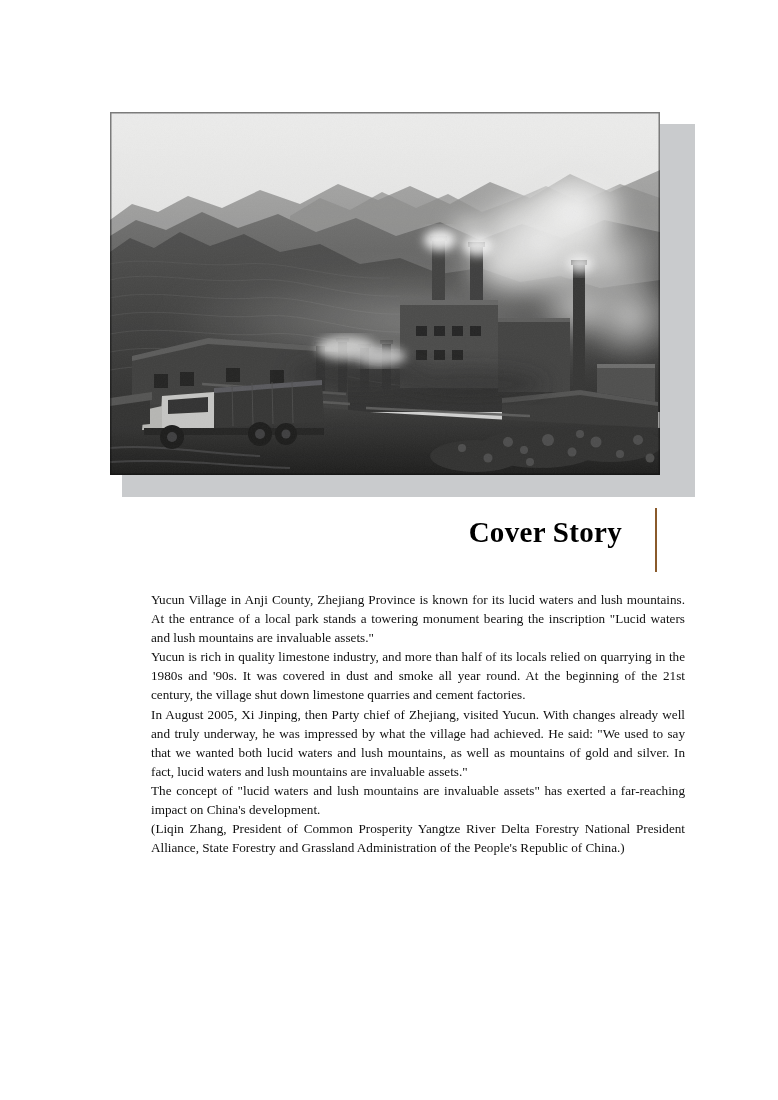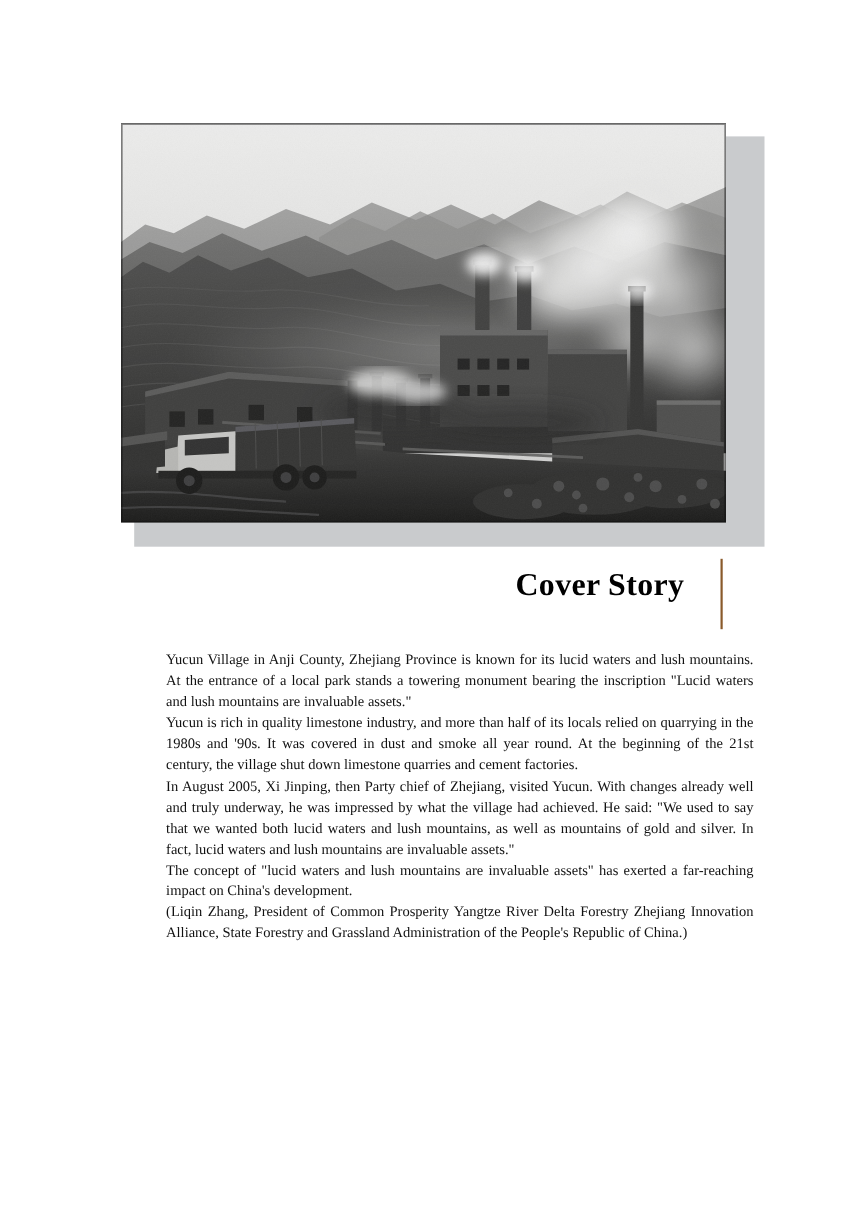--- a/index.html
+++ b/index.html
@@ -338,14 +338,14 @@
 <div id="heading-row">
   <div id="cover-story-title">Cover Story</div>
   <div id="heading-rule"></div>
 </div>
 
 <div id="article-body">
   <p class="para">Yucun Village in Anji County, Zhejiang Province is known for its lucid waters and lush mountains. At the entrance of a local park stands a towering monument bearing the inscription "Lucid waters and lush mountains are invaluable assets."</p>
   <p class="para">Yucun is rich in quality limestone industry, and more than half of its locals relied on quarrying in the 1980s and '90s. It was covered in dust and smoke all year round. At the beginning of the 21st century, the village shut down limestone quarries and cement factories.</p>
   <p class="para">In August 2005, Xi Jinping, then Party chief of Zhejiang, visited Yucun. With changes already well and truly underway, he was impressed by what the village had achieved. He said: "We used to say that we wanted both lucid waters and lush mountains, as well as mountains of gold and silver. In fact, lucid waters and lush mountains are invaluable assets."</p>
   <p class="para">The concept of "lucid waters and lush mountains are invaluable assets" has exerted a far-reaching impact on China's development.</p>
-  <p class="para">(Liqin Zhang, President of Common Prosperity Yangtze River Delta Forestry Zhejiang Innovation Alliance, State Forestry and Grassland Administration of the People's Republic of China.)</p>
+  <p class="para">(Liqin Zhang, President of Common Prosperity Yangtze River Delta Forestry National President Alliance, State Forestry and Grassland Administration of the People's Republic of China.)</p>
 </div>
 
 </body></html>

